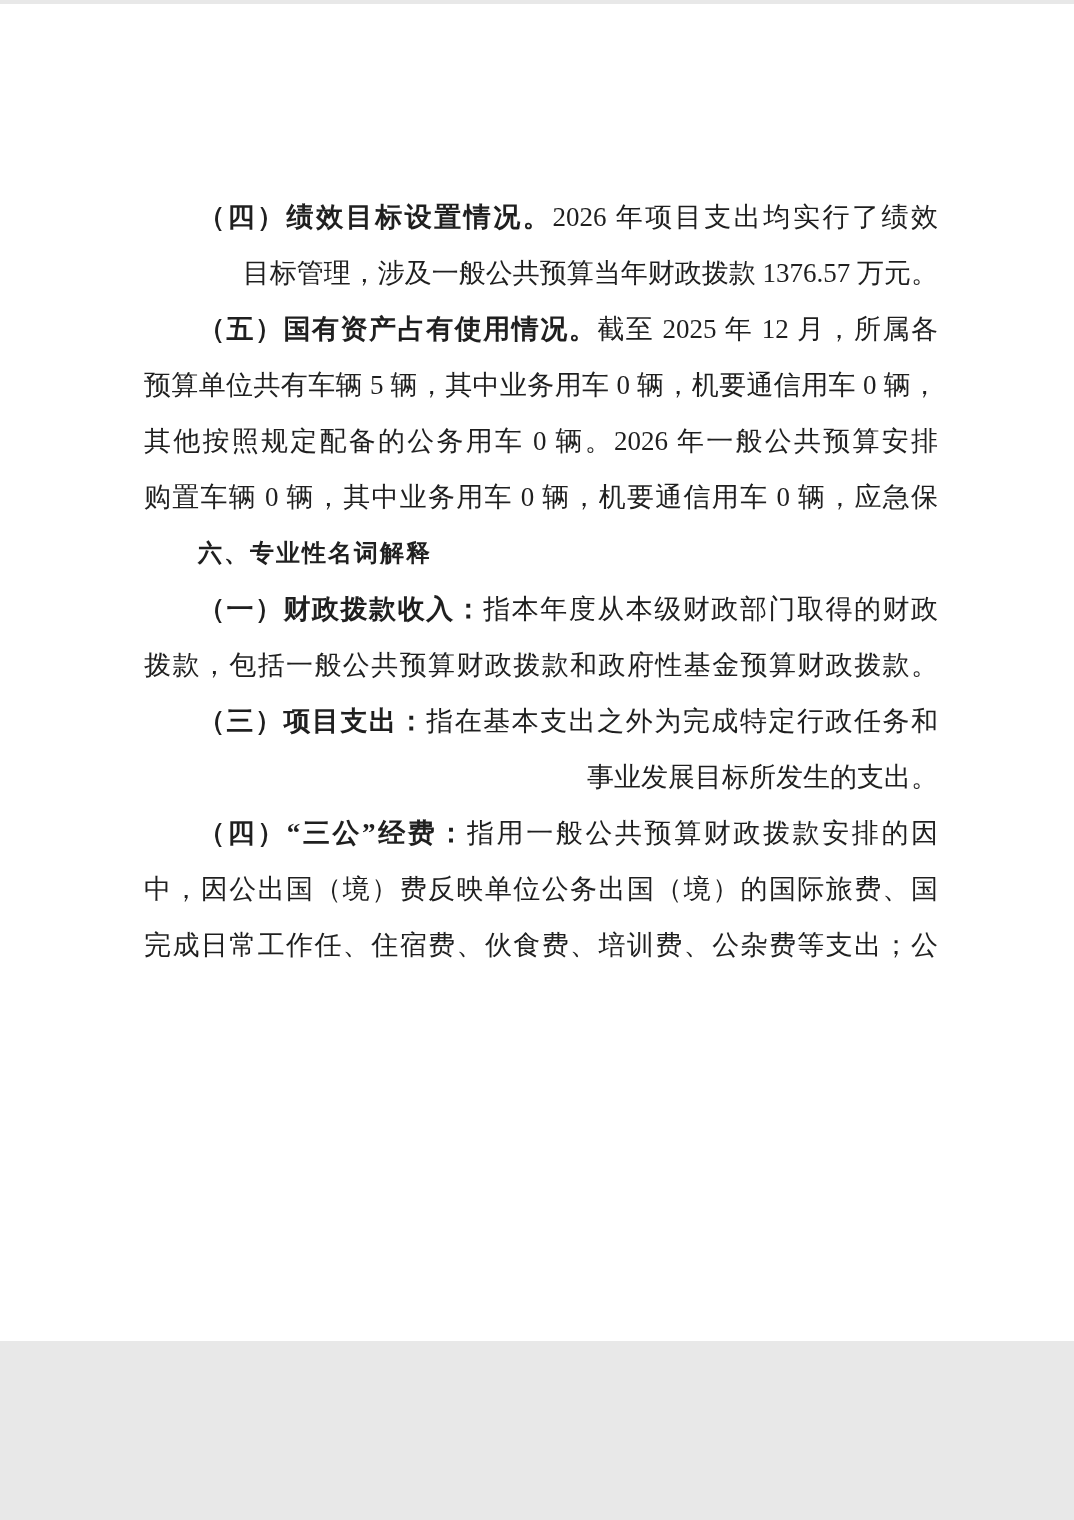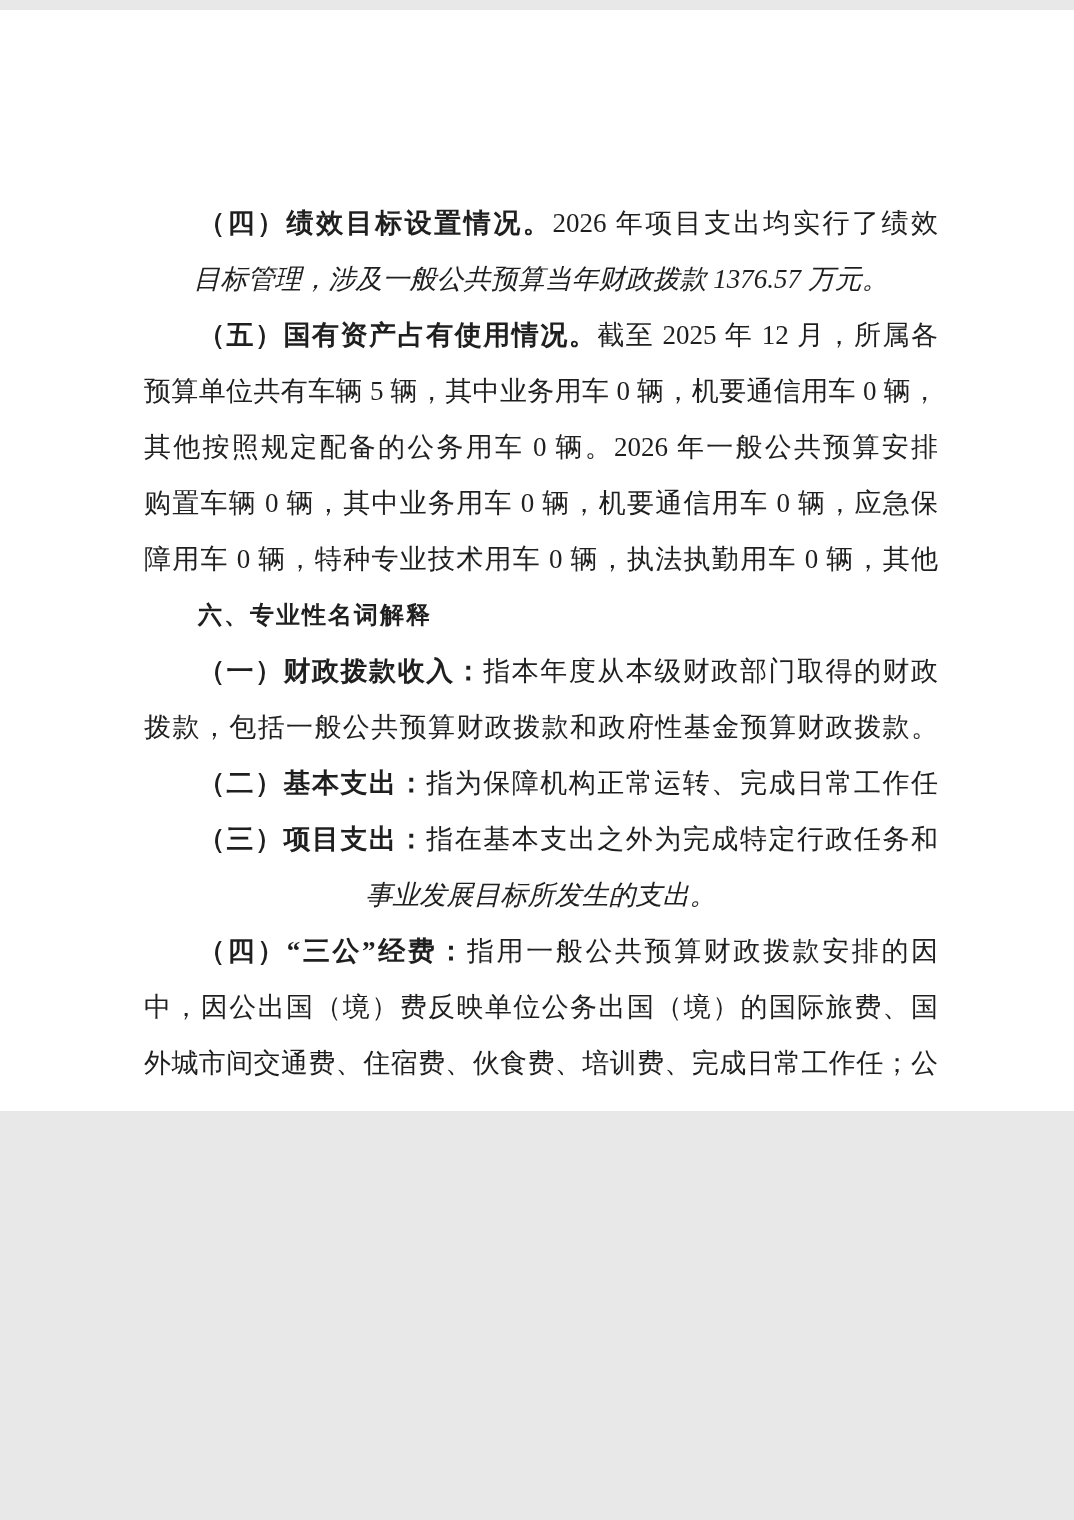--- a/index.html
+++ b/index.html
@@ -1,20 +1,20 @@
 <!DOCTYPE html>
 <html><head>
 <meta charset="utf-8">
 <style>
   html, body { margin: 0; padding: 0; background: #e8e8e8; }
   .page {
     position: relative;
     width: 1074px;
-    height: 1101px;
-    margin: 10px auto;
+    height: 1337px;
+    margin: 4px auto;
     background: #ffffff;
     overflow: hidden;
     color: #1f1f1f;
     font-family: "Liberation Serif", "DejaVu Serif", serif;
   }
   .content {
     position: absolute;
     left: 144px;
     top: 185px;
     width: 794px;
@@ -23,23 +23,22 @@
     height: 56px;
     line-height: 56px;
     font-size: 27px;
     overflow: hidden;
   }
   .just {
     text-align: justify;
     text-align-last: justify;
   }
   .left {
-    text-align: center;
+    text-align: right;
     white-space: nowrap;
-    font-style: italic;
   }
   .ind { text-indent: 54px; }
   .lead { font-weight: bold; }
   .heading-line {
     height: 56px;
     line-height: 56px;
     overflow: hidden;
     text-indent: 54px;
   }
   .heading-text {
@@ -65,34 +64,32 @@
 <div class="page">
   <div class="content">
 
     <div class="line just ind"><span class="lead">（四）绩效目标设置情况。</span><span>2026 年项目支出均实行了绩效</span></div>
     <div class="line left"><span>目标管理，涉及一般公共预算当年财政拨款 1376.57 万元。</span></div>
 
     <div class="line just ind"><span class="lead">（五）国有资产占有使用情况。</span><span>截至 2025 年 12 月，所属各</span></div>
     <div class="line just"><span>预算单位共有车辆 5 辆，其中业务用车 0 辆，机要通信用车 0 辆，</span></div>
     <div class="line just"><span>其他按照规定配备的公务用车 0 辆。2026 年一般公共预算安排</span></div>
     <div class="line just"><span>购置车辆 0 辆，其中业务用车 0 辆，机要通信用车 0 辆，应急保</span></div>
-    <div class="line just"><span>障用车 0 辆，特种专业技术用车 0 辆，执法执勤用车 0 辆，其他</span></div>
 
     <div class="heading-line"><span class="heading-text">六、专业性名词解释</span></div>
 
     <div class="line just ind"><span class="lead">（一）财政拨款收入：</span><span>指本年度从本级财政部门取得的财政</span></div>
     <div class="line just"><span>拨款，包括一般公共预算财政拨款和政府性基金预算财政拨款。</span></div>
 
-    <div class="line just ind"><span class="lead">（二）基本支出：</span><span>指为保障机构正常运转、完成日常工作任</span></div>
 
     <div class="line just ind"><span class="lead">（三）项目支出：</span><span>指在基本支出之外为完成特定行政任务和</span></div>
     <div class="line left"><span>事业发展目标所发生的支出。</span></div>
 
     <div class="line just ind"><span class="lead">（四）“三公”经费：</span><span>指用一般公共预算财政拨款安排的因</span></div>
     <div class="line just"><span>中，因公出国（境）费反映单位公务出国（境）的国际旅费、国</span></div>
-    <div class="line just"><span>外城市间交通费、住宿费、伙食费、培训费、完成日常工作任；公</span></div>
+    <div class="line just"><span>完成日常工作任、住宿费、伙食费、培训费、公杂费等支出；公</span></div>
 
   </div>
 
   <div class="footer">
     <span class="dash">—</span><span class="num">5</span><span class="dash">—</span>
   </div>
 </div>
 
 </body></html>

